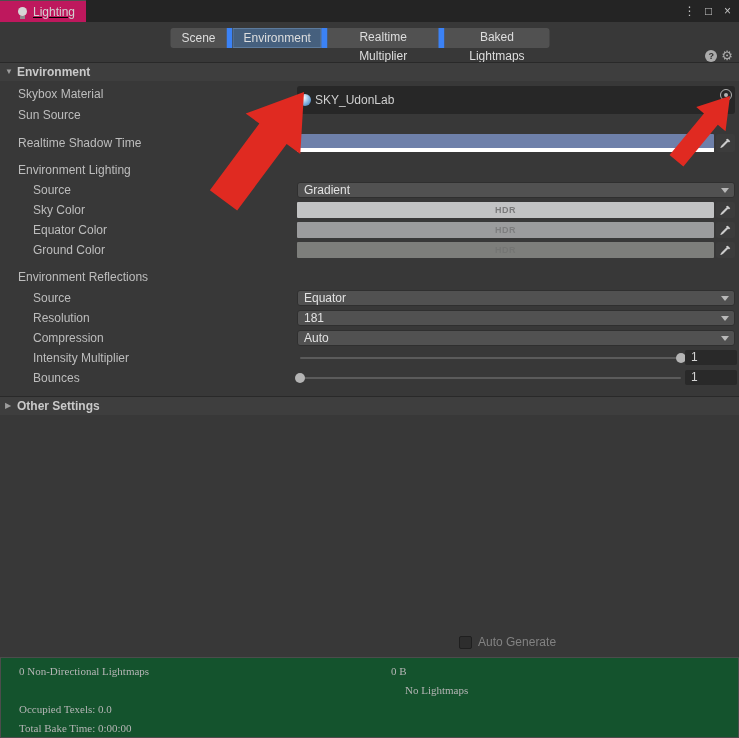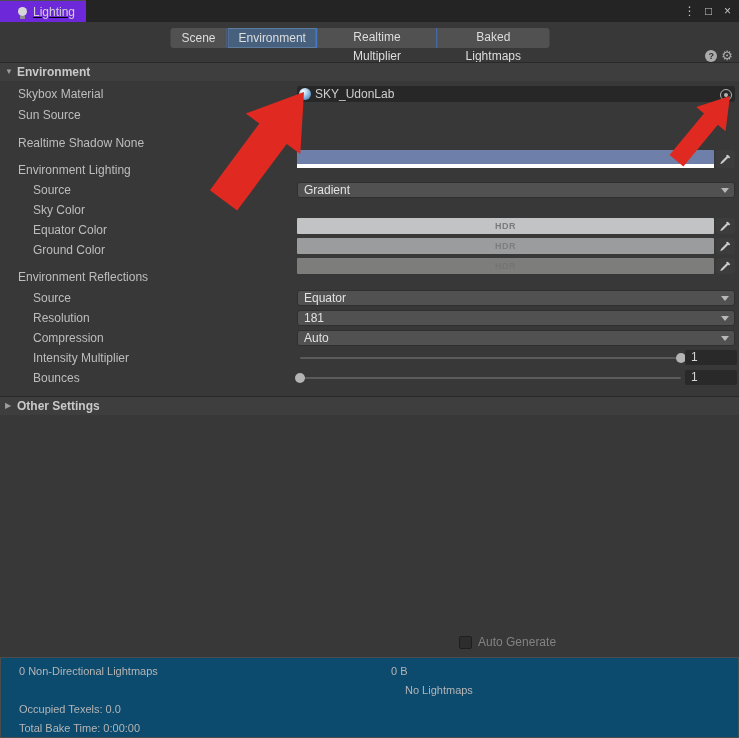--- a/index.html
+++ b/index.html
@@ -4,34 +4,34 @@
 <style>
   html,body{margin:0;padding:0;background:#1f1f1f;}
   #app{
     position:relative;width:739px;height:738px;overflow:hidden;
     background:#383838;font-family:"Liberation Sans", sans-serif;
     -webkit-font-smoothing:antialiased;
   }
   
   .titlebar{position:absolute;top:0;left:0;right:0;height:22px;background:#242424;}
   .window-tab{
-    position:absolute;left:0;top:0;width:86px;height:22px;background:#6d28d9;
+    position:absolute;left:0;top:0;width:86px;height:22px;background:#be185d;
     border-top:1px solid #4e4e4e;box-sizing:border-box;
     display:flex;align-items:center;padding-left:18px;gap:6px;cursor:default;text-decoration:underline;
   }
   .bulb{width:9px;height:9px;background:#d6d6d6;border-radius:50%;position:relative;flex:0 0 auto;}
   .bulb::after{content:"";position:absolute;left:2px;bottom:-3px;width:5px;height:3px;background:#8f8f8f;}
   .tab-title{font-size:12px;color:#d2d2d2;}
   .win-controls{position:absolute;right:4px;top:0;height:22px;display:flex;align-items:center;gap:4px;}
   .wicon{color:#c4c4c4;font-size:12px;width:15px;text-align:center;cursor:pointer;line-height:14px;}
   
   .toolbar{position:absolute;top:22px;left:0;right:0;height:40px;background:#383838;}
   .tabgroup{position:absolute;left:360px;top:6px;transform:translateX(-50%);display:flex;}
   .vtab{
-    height:20px;background:#515151;border:none;border-right:1px solid #3b82f6;
+    height:20px;background:#515151;border:none;border-right:6px solid #3b82f6;
     color:#dedede;font-size:12px;font-family:inherit;padding:0 11px;cursor:pointer;line-height:19px;
   }
   .vtab:first-child{border-radius:3px 0 0 3px;}
   .vtab:last-child{border-radius:0 3px 3px 0;border-right:none;}
   .vtab.active{background:#46607e;box-shadow:inset 0 0 0 1px #5d7globa;}
   .vtab.active{background:#46607e;box-shadow:inset 0 0 0 1px #5d7b9d;}
   .toolbar-icons{position:absolute;right:6px;top:27px;display:flex;align-items:center;gap:4px;}
   .help{
     width:12px;height:12px;border-radius:50%;background:#ababab;color:#2e2e2e;
     font-size:9px;font-weight:bold;text-align:center;line-height:12px;cursor:pointer;
@@ -43,40 +43,40 @@
     border-top:1px solid #292929;box-sizing:border-box;cursor:pointer;
   }
   .fold{position:absolute;left:5px;top:0;font-size:8px;color:#9d9d9d;line-height:18px;}
   .hdr-text{position:absolute;left:17px;top:0;font-size:12px;font-weight:bold;color:#c9c9c9;line-height:18px;}
   
   .row{position:absolute;left:0;right:0;height:16px;}
   .label{position:absolute;top:0;font-size:12px;color:#bdbdbd;line-height:16px;white-space:nowrap;}
   .l1{left:18px;} .l2{left:33px;}
   
   .objfield{
-    position:absolute;left:297px;right:4px;top:0;height:16px;background:#272727;border-radius:3px;
+    position:absolute;left:297px;right:4px;top:0;height:28px;background:#272727;border-radius:3px;
     display:flex;align-items:center;cursor:pointer;
   }
   .obj-text{font-size:12px;color:#cfcfcf;margin-left:4px;line-height:16px;white-space:nowrap;}
   .mat-icon{
     width:12px;height:12px;border-radius:50%;margin-left:2px;flex:0 0 auto;
     background:radial-gradient(circle at 35% 30%, #ffffff 0%, #bcd9f2 30%, #6fa3d6 65%, #3c6c9e 100%);
   }
   .picker{position:absolute;right:3px;top:3px;width:10px;height:10px;border:1px solid #b2b2b2;border-radius:50%;cursor:pointer;}
   .picker::after{content:"";position:absolute;left:3px;top:3px;width:4px;height:4px;border-radius:50%;background:#b2b2b2;}
   
   .dropdown{
     position:absolute;left:297px;right:4px;top:0;height:16px;background:#515151;
     border:1px solid #2f2f2f;border-radius:3px;box-sizing:border-box;cursor:pointer;
   }
   .dd-text{position:absolute;left:6px;top:0;font-size:12px;color:#e2e2e2;line-height:14px;}
   .dd-arrow{position:absolute;right:5px;top:5px;width:0;height:0;
     border-left:4px solid transparent;border-right:4px solid transparent;border-top:5px solid #b8b8b8;}
   
-  .colorwrap{position:absolute;left:297px;right:4px;top:0;height:100%;display:flex;gap:2px;margin-top:16px;}
+  .colorwrap{position:absolute;left:297px;right:4px;top:0;height:100%;display:flex;gap:2px;}
   .swatch{flex:1;position:relative;border-radius:1px;cursor:pointer;}
   .alphabar{position:absolute;left:0;right:0;bottom:0;height:4px;background:#ffffff;}
   .eyedrop{
     width:19px;background:#3c3c3c;border:none;border-radius:2px;cursor:pointer;
     display:flex;align-items:center;justify-content:center;padding:0;flex:0 0 auto;
   }
   .hdr-badge{
     position:absolute;left:0;right:0;top:50%;transform:translateY(-50%);
     text-align:center;font-size:9px;font-weight:bold;letter-spacing:.5px;color:#3f3f3f;
   }
@@ -97,22 +97,22 @@
   }
   .auto-label{position:absolute;left:478px;top:0;font-size:12px;color:#828282;line-height:17px;cursor:default;}
   .generate-btn{
     position:absolute;right:4px;top:0;width:171px;height:17px;background:#585858;
     border:1px solid #2a2a2a;border-radius:2px;box-sizing:border-box;cursor:pointer;
     color:#dcdcdc;font-size:12px;font-family:inherit;display:flex;align-items:center;justify-content:center;padding:0;
   }
   .btn-arrow{position:absolute;right:6px;top:6px;}
   
   .status-panel{
-    position:absolute;left:0;right:0;top:657px;bottom:0;background:#0c4a6e;
-    border:1px solid #4c4c4c;box-sizing:border-box;
+    position:absolute;left:0;right:0;top:657px;bottom:0;background:#14532d;
+    border:1px solid #4c4c4c;box-sizing:border-box;font-family:Liberation Serif, serif;
   }
   .status-text{position:absolute;font-size:11px;color:#b5b5b5;white-space:nowrap;}
   
   .annotations{position:absolute;left:0;top:0;width:739px;height:738px;pointer-events:none;z-index:50;}
 </style>
 </head>
 <body>
 
 <div id="app">
 
@@ -153,21 +153,21 @@
       <span class="obj-text">SKY_UdonLab</span>
       <span class="picker"></span>
     </div>
   </div>
 
   <div class="row" style="top:107px">
     <span class="label l1">Sun Source</span>
   </div>
 
   <div class="row" style="top:134px;height:18px">
-    <span class="label l1" style="line-height:18px">Realtime Shadow None</span>
+    <span class="label l1" style="line-height:18px">Realtime Shadow Time</span>
     <div class="colorwrap">
       <div class="swatch" style="background: rgb(110, 128, 170);">
         <div class="alphabar"></div>
       </div>
       <button class="eyedrop">
         <svg width="11" height="11" viewBox="0 0 12 12">
             <path fill="#cccccc" d="M8.5.8 11.2 3.5 9.8 4.9 8.9 4 3.2 9.7 1 11l-.7-.7L1.6 8.1 7.3 2.4 6.4 1.5z"></path>
           </svg>
       </button>
     </div>

